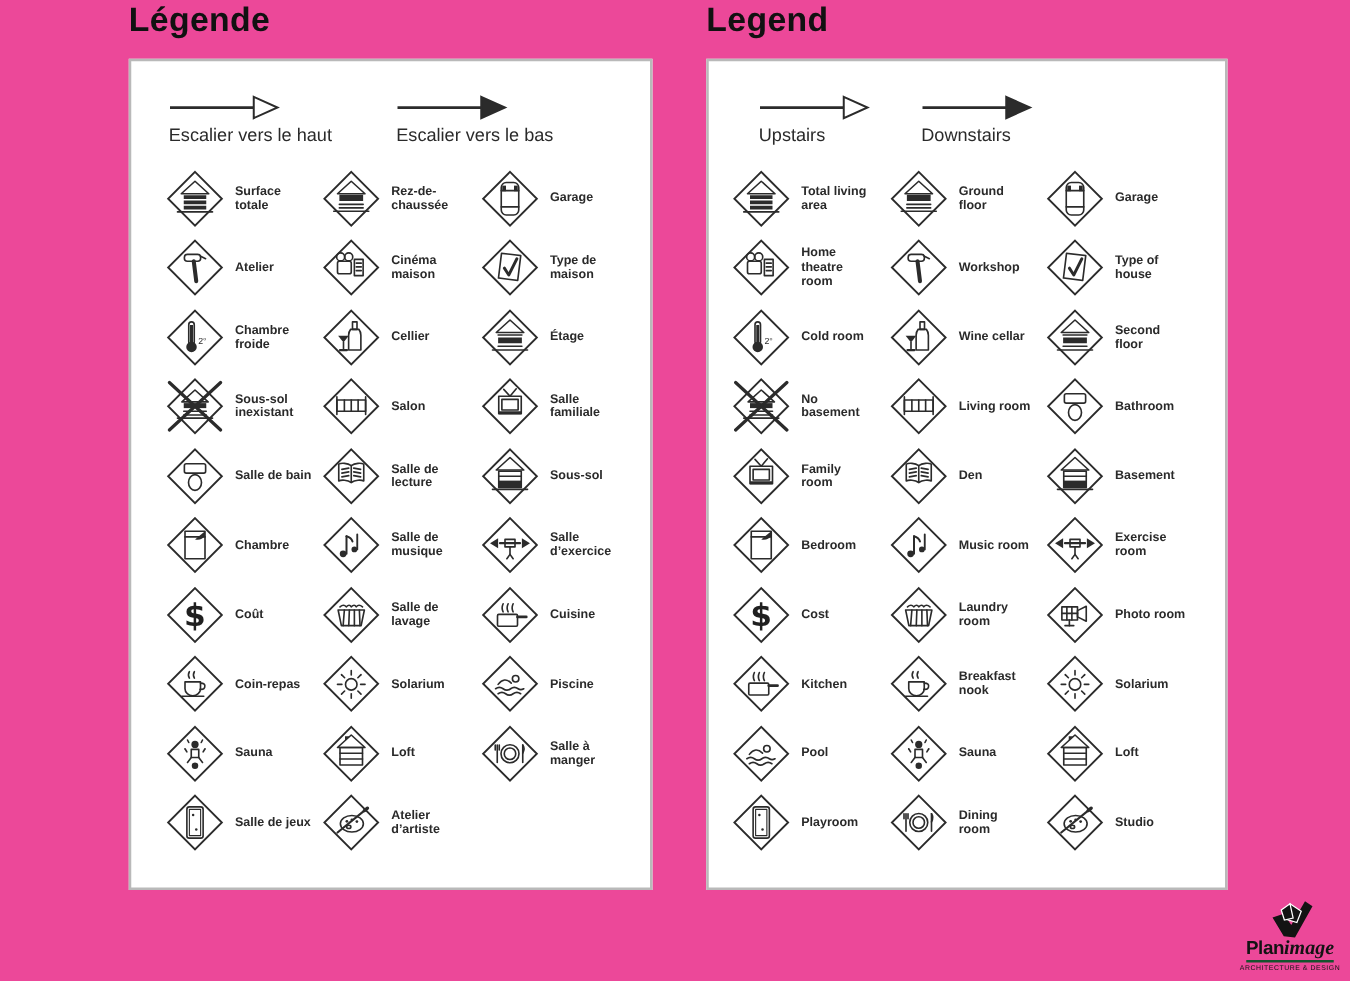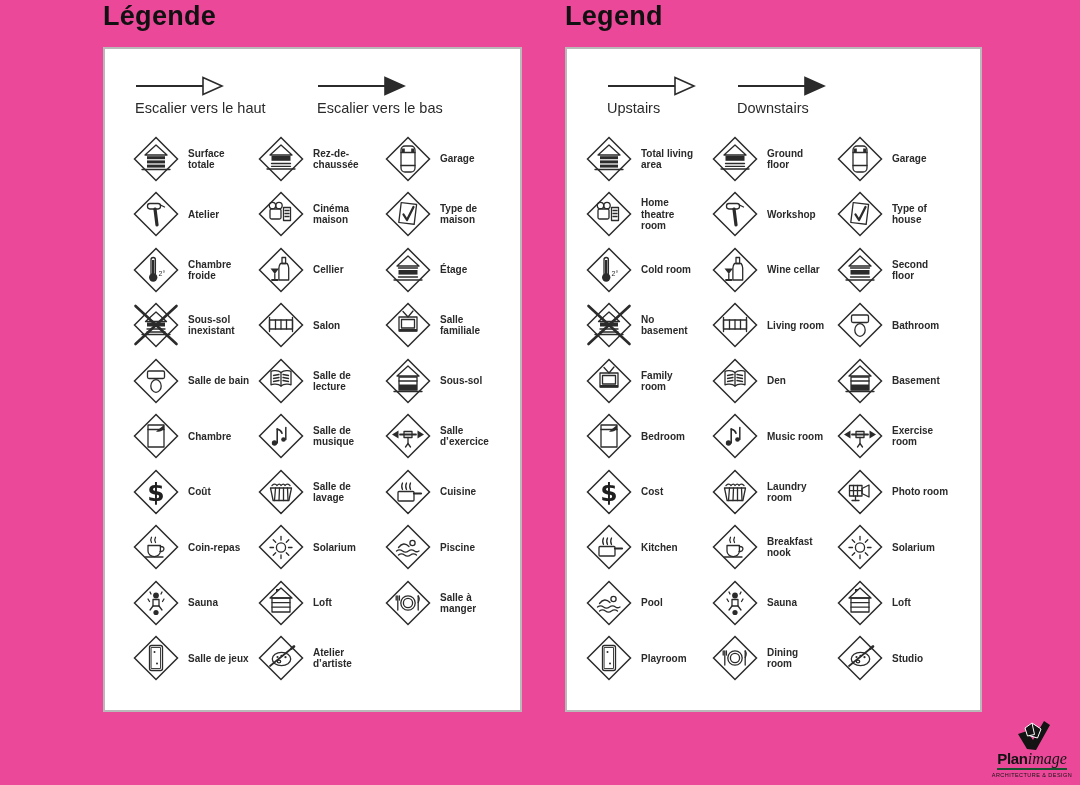--- a/index.html
+++ b/index.html
@@ -24,21 +24,21 @@
   .cell{display:flex;align-items:center;gap:9px;}
   .icon{flex:0 0 46px;width:46px;height:46px;display:block;}
   .icon svg{display:block;overflow:visible;}
   .label{font-size:10px;line-height:1.12;color:#2a2a2a;font-weight:bold;}
   .panel-fr .label{width:66px;}
   .panel-en .label{width:58px;}
   .logo{position:absolute;left:986px;top:720px;width:92px;display:flex;flex-direction:column;align-items:center;}
   .logo-mark{height:32px;margin-bottom:-2px;}
   .brand-row{display:flex;align-items:baseline;border-bottom:2px solid #14532d;padding-bottom:0px;}
   .brand-bold{font-weight:bold;font-size:15px;letter-spacing:-.3px;color:#131313;}
-  .brand-script{font-family:"Liberation Serif",serif;font-style:italic;font-weight:normal;font-size:16px;color:#131313;margin-left:0px;}
+  .brand-script{font-family:"Liberation Serif",serif;font-style:italic;font-weight:bold;font-size:16px;color:#131313;margin-left:0px;}
   .tagline{font-size:5.5px;letter-spacing:.45px;color:#131313;margin-top:1.5px;white-space:nowrap;}
 </style>
 </head>
 <body>
 
 <div class="page">
 
   <h1 class="title title-fr">Légende</h1>
   <h1 class="title title-en">Legend</h1>
 

